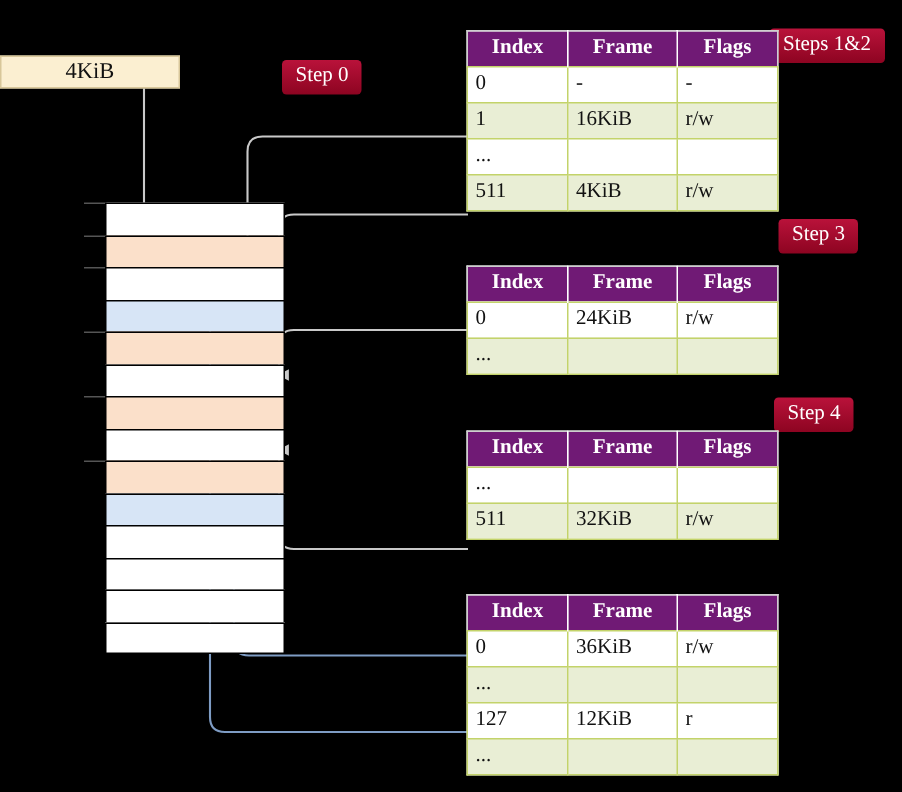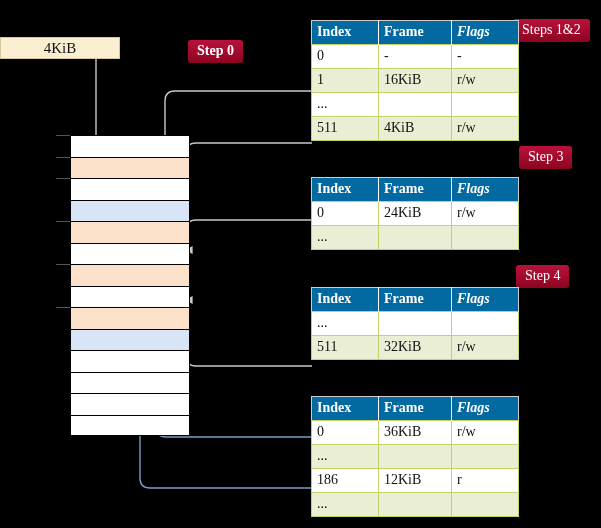--- a/index.html
+++ b/index.html
@@ -27,21 +27,21 @@
     background:#a60a2e;
     background:linear-gradient(#b9123a,#8d0421);
     color:#fff;
     font-size:14px;
     padding:3px 9px 4px 9px;
     border-radius:3px;
     white-space:nowrap;
     box-shadow:0 1px 0 rgba(0,0,0,.6);
     text-align:center;
   }
-  .pill-step0{left:188px;top:40px;font-weight:bold;}
+  .pill-step0{left:188px;top:40px;}
   .pill-steps12{left:513px;top:19px;}
   .pill-step3{left:519px;top:146px;}
   .pill-step4{left:516px;top:265px;}
 
   
   #memcol{left:70px;top:135px;width:120px;}
   .memrow{
     height:21.5px;width:120px;
     border:1px solid #000;border-bottom:none;
     box-sizing:border-box;
@@ -59,30 +59,30 @@
 
   
   .ptable{
     border-collapse:collapse;
     border:1px solid #cfcfcf;
     background:#fff;
     font-size:14px;
     table-layout:fixed;
   }
   .ptable th{
-    background:#0369a1;
+    background:#701a75;
     color:#ffffff;
     font-weight:bold;
-    text-align:left;
+    text-align:center;
     padding:2px 5px 3px 5px;
     border-right:1px solid #ffffff;
     font-size:14px;
     line-height:1.25;
   }
-  .ptable th:last-child{border-right:none;font-style:italic;}
+  .ptable th:last-child{border-right:none;}
   .ptable td{
     padding:2px 5px 3px 5px;
     border:1px solid #c3d36a;
     line-height:1.25;
     height:18px;
     font-size:14px;
     color:#111;
   }
   .ptable tr.odd  td{background:#ffffff;}
   .ptable tr.even td{background:#e9eed5;}
@@ -264,21 +264,21 @@
             <td>0</td>
             <td>36KiB</td>
             <td>r/w</td>
           </tr>
           <tr class="even">
             <td>...</td>
             <td></td>
             <td></td>
           </tr>
           <tr class="odd">
-            <td>186</td>
+            <td>127</td>
             <td>12KiB</td>
             <td>r</td>
           </tr>
           <tr class="even">
             <td>...</td>
             <td></td>
             <td></td>
           </tr>
         </tbody>
     </table>

